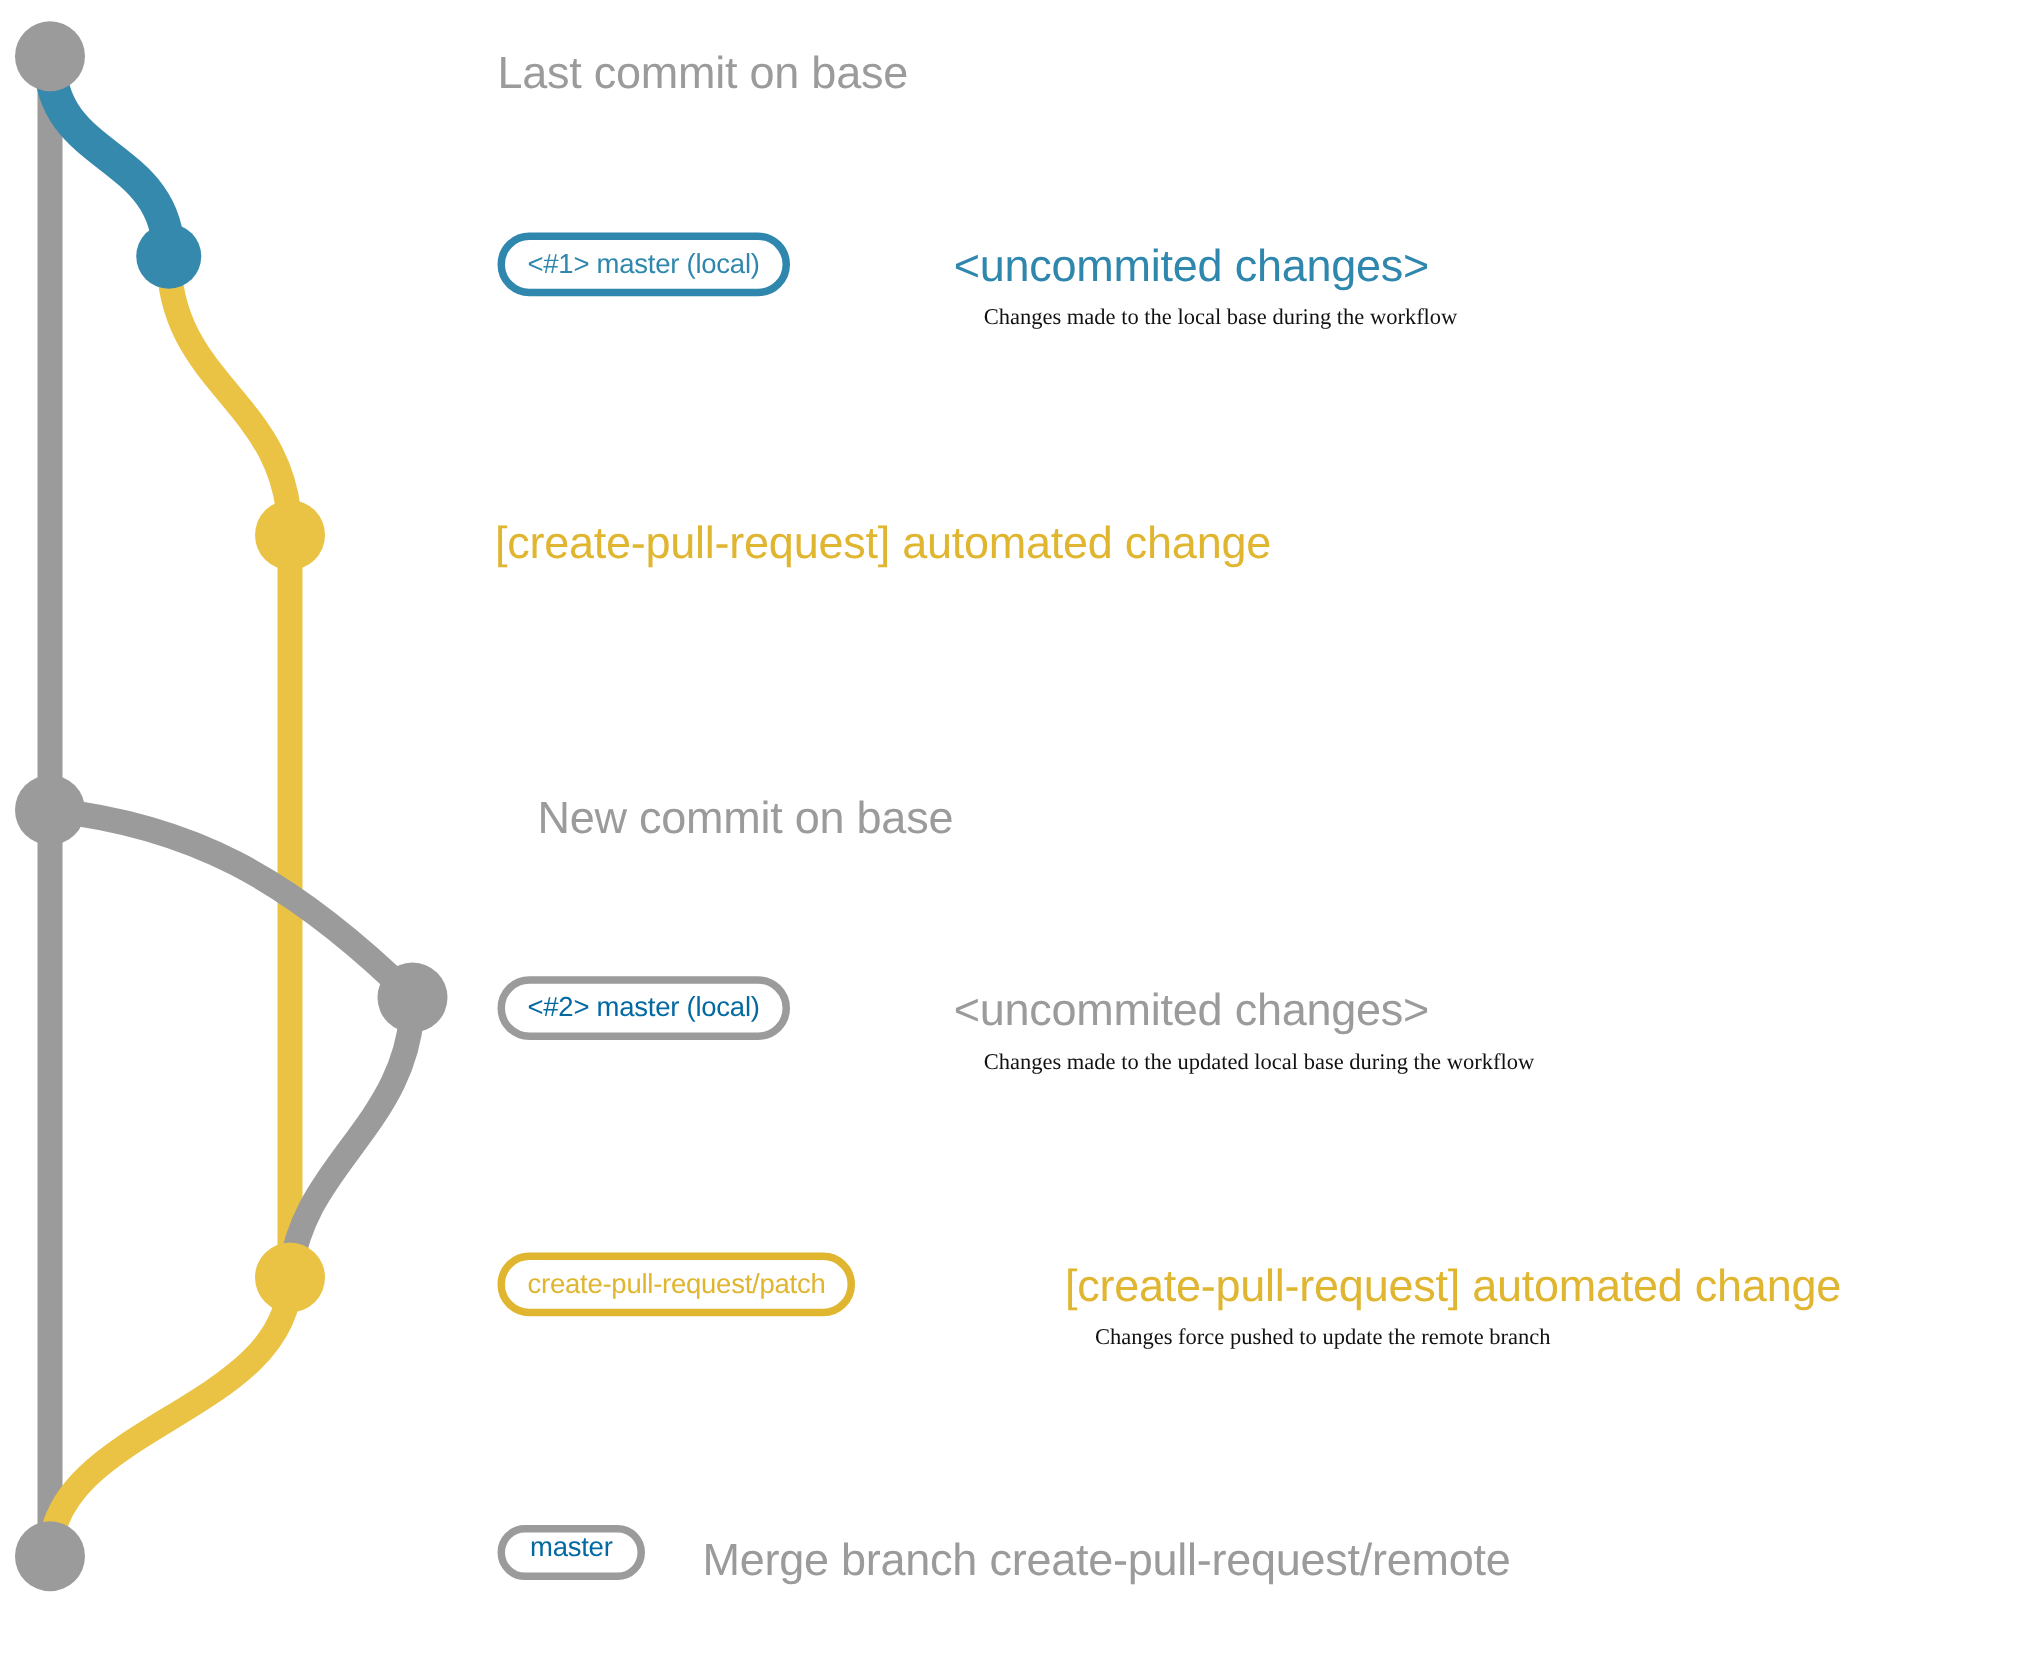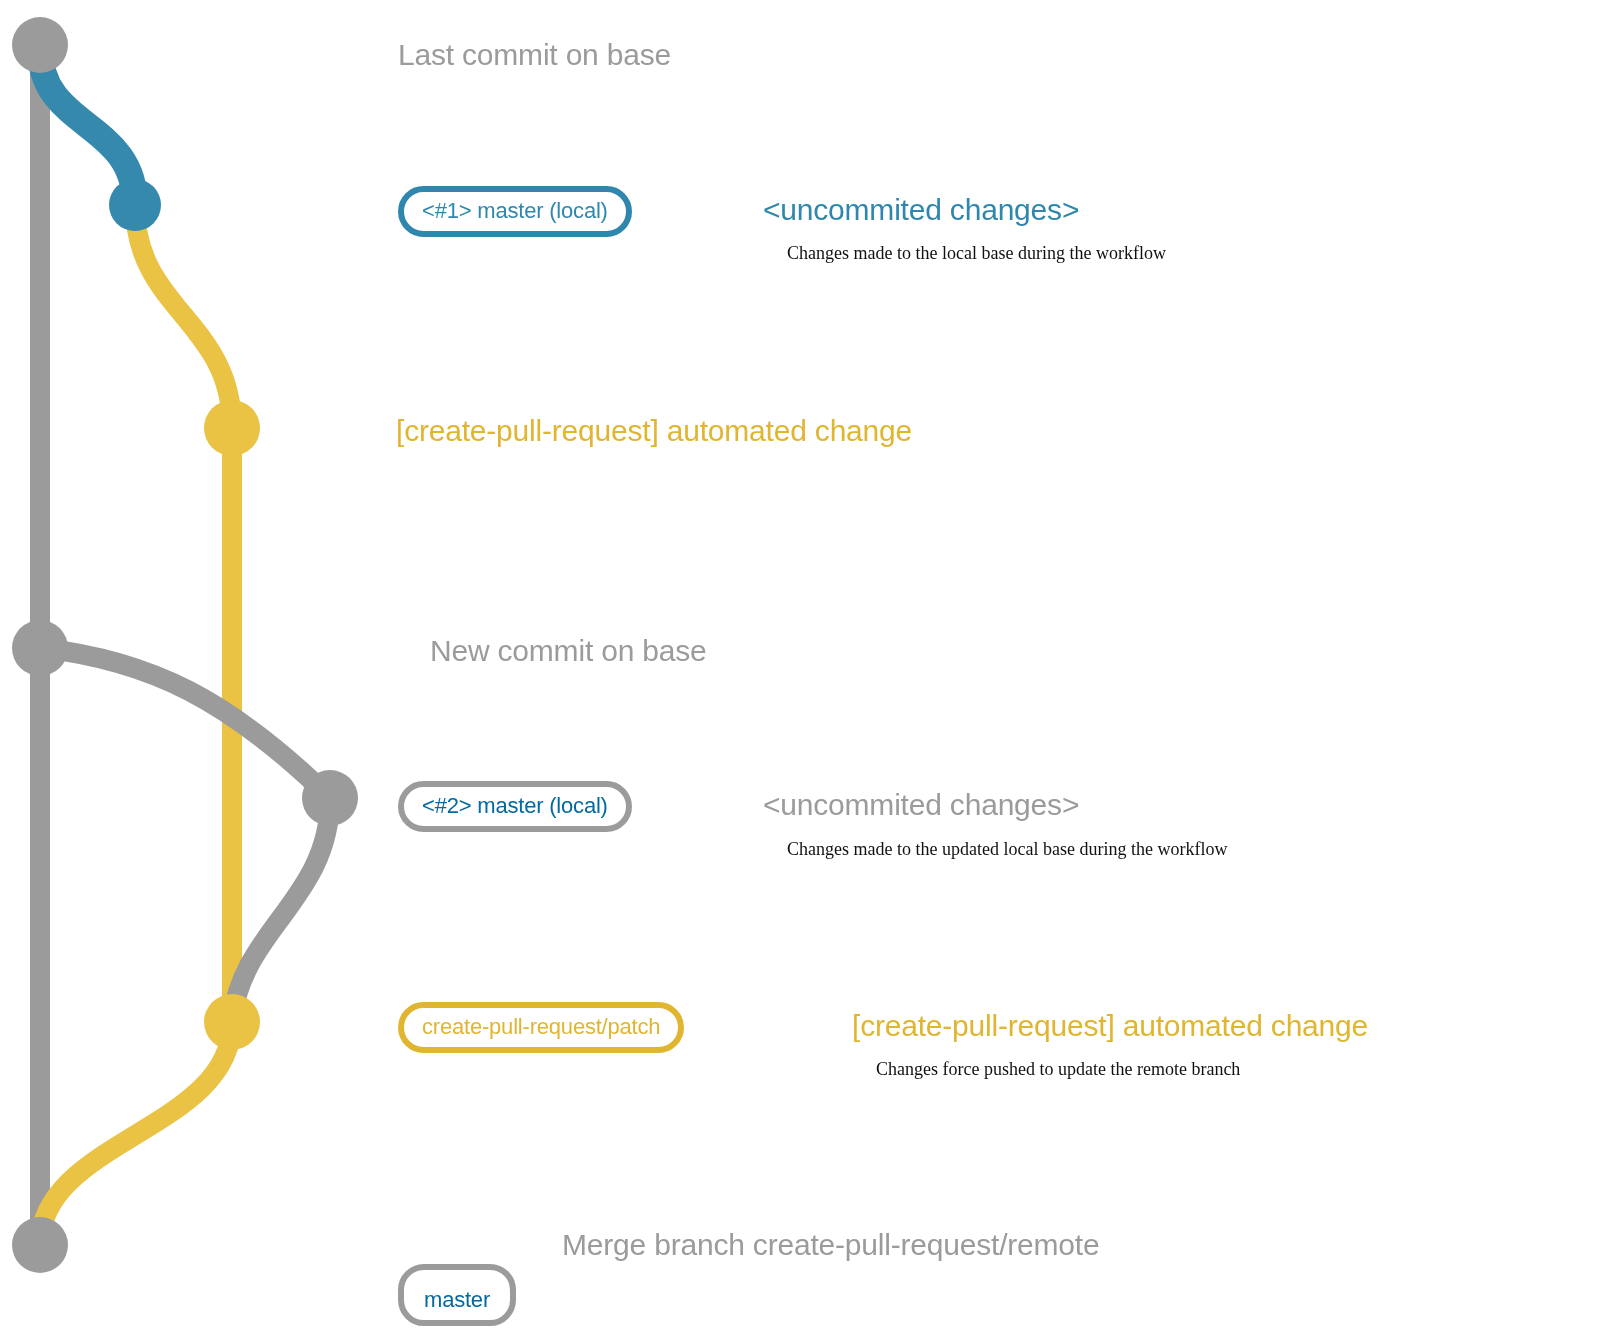--- a/index.html
+++ b/index.html
@@ -29,21 +29,21 @@
     left: 0;
     top: 0;
     width: 1618px;
     height: 1344px;
   }
 
   .headline {
     position: absolute;
     white-space: nowrap;
     font-family: "Liberation Sans", sans-serif;
-    font-size: 30px;
+    font-size: 36px;
     font-weight: 400;
     letter-spacing: -0.2px;
     line-height: 1;
   }
 
   .badge {
     position: absolute;
     display: inline-flex;
     align-items: center;
     justify-content: center;
@@ -121,16 +121,16 @@
   <div class="headline c-gray" style="left:398px; top:636px;margin-left:32px;">New commit on base</div>
 
   <div class="badge b-gray" style="left:398px; top:781px;">&lt;#2&gt; master (local)</div>
   <div class="headline c-gray" style="left:763px; top:790px;">&lt;uncommited changes&gt;</div>
   <div class="desc" style="left:787px; top:840px;">Changes made to the updated local base during the workflow</div>
 
   <div class="badge b-gold" style="left:398px; top:1002px;">create-pull-request/patch</div>
   <div class="headline c-gold" style="left:852px; top:1011px;">[create-pull-request] automated change</div>
   <div class="desc" style="left:876px; top:1060px;">Changes force pushed to update the remote branch</div>
 
-  <div class="badge b-gray" style="left:398px; top:1264px; padding:18px 20px 9px 20px;">master</div>
+  <div class="badge b-gray" style="left:398px; top:1220px; padding:0 20px 9px 20px;">master</div>
   <div class="headline c-gray" style="left:562px; top:1230px;">Merge branch create-pull-request/remote</div>
 
 </div>
 
 </body></html>

